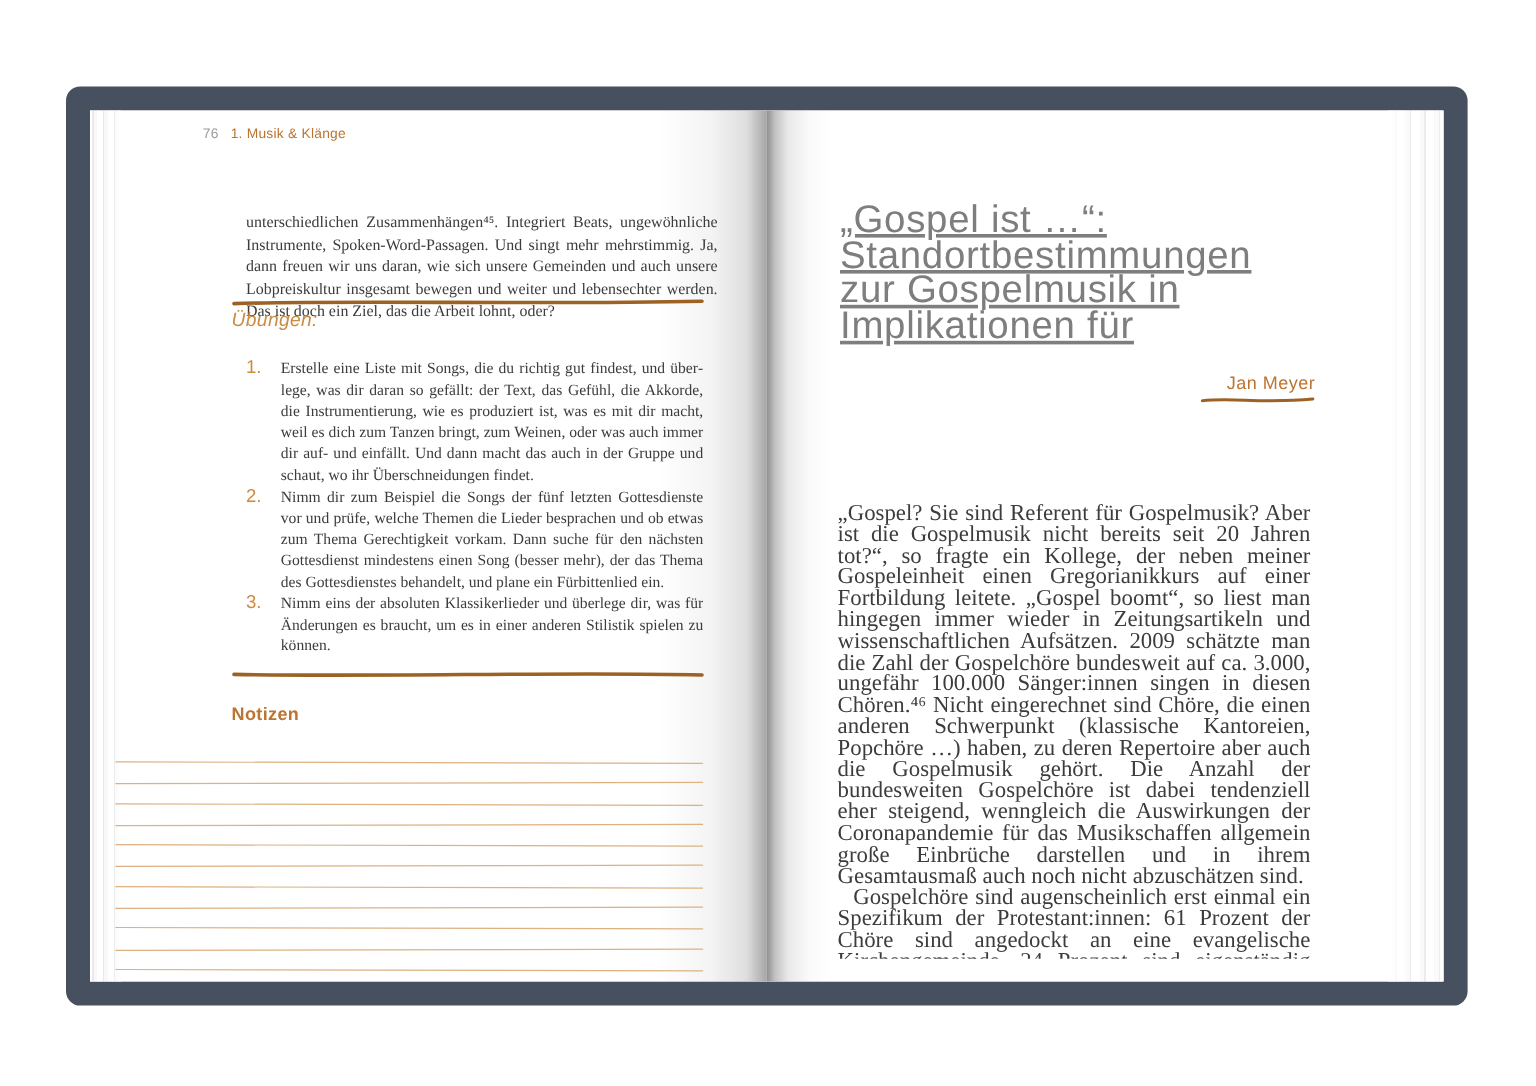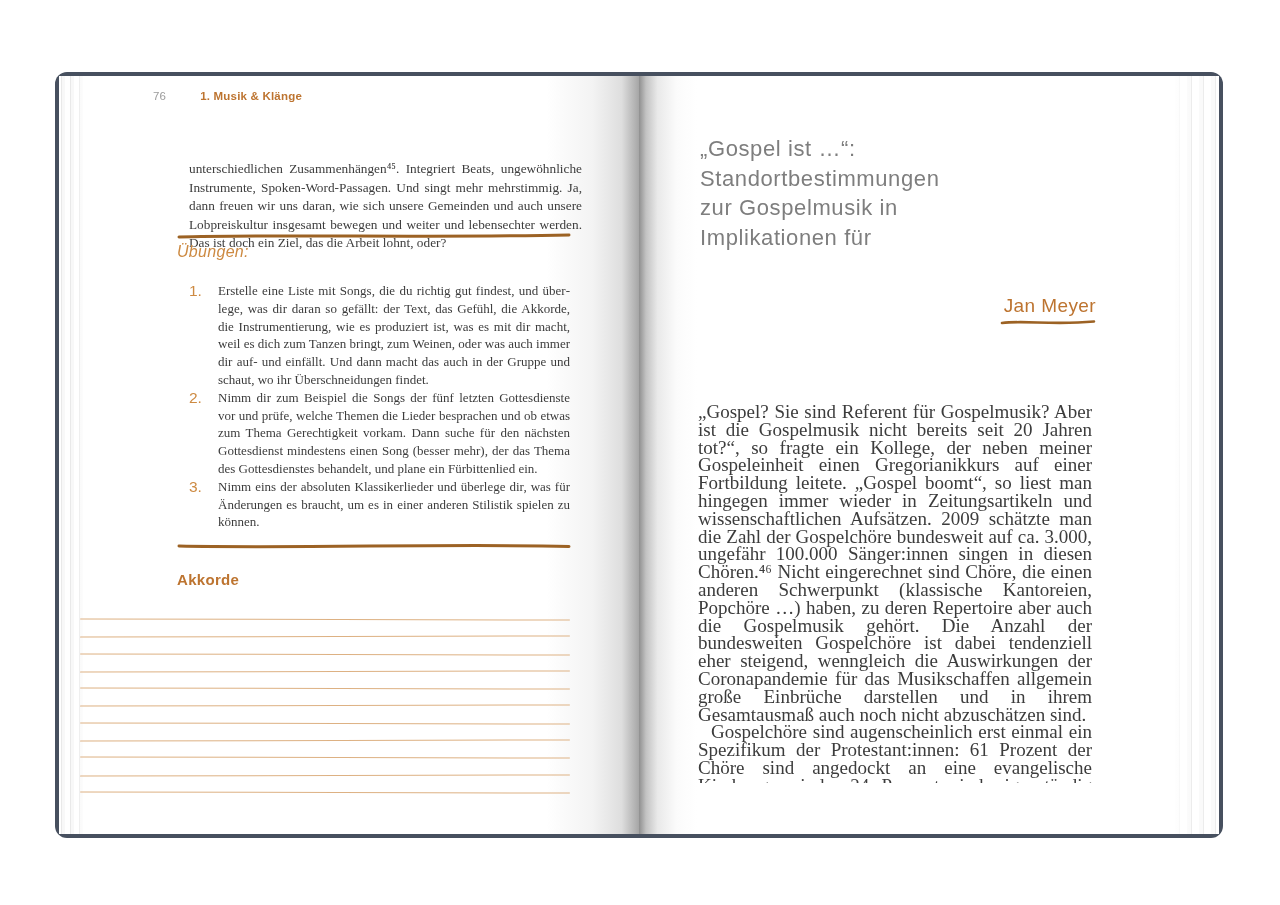--- a/index.html
+++ b/index.html
@@ -6,21 +6,21 @@
   body{
     width:1280px;height:905px;background:#ffffff;position:relative;overflow:hidden;
     font-family:"Liberation Sans", sans-serif;
   }
   .serif{font-family:"Liberation Serif", serif;}
   .just{text-align:justify;}
 
   
   .book{
     position:absolute;left:55px;top:72px;width:1168px;height:766px;
-    background:var(--cover,#47505f);border-radius:12px;padding:4px;box-sizing:border-box;
+    background:var(--cover,#47505f);border-radius:12px;padding:20px;box-sizing:border-box;
   }
   .pages{position:relative;width:100%;height:100%;display:flex;background:#ffffff;overflow:hidden;}
   .page{position:relative;width:50%;height:100%;}
   .page-left{
     background:linear-gradient(to right,#ffffff 0%,#ffffff 84%,#f3f3f3 92%,#dedede 97%,#a6a6a6 100%);
   }
   .page-right{
     background:linear-gradient(to right,#8f8f8f 0%,#c2c2c2 1.2%,#e9e9e9 3.2%,#fbfbfb 6.5%,#ffffff 10%,#ffffff 100%);
   }
   .edge-left{
@@ -33,21 +33,21 @@
     position:absolute;right:0;top:0;bottom:0;width:46px;
     background:
       linear-gradient(to left, rgba(255,255,255,0) 0 60%, rgba(255,255,255,.95) 100%),
       repeating-linear-gradient(to left,#ffffff 0 3px,#ececec 3px 4px,#fafafa 4px 8px,#ffffff 8px 12px);
   }
 
   
   .lp-header{position:absolute;left:94px;top:14px;display:flex;gap:10px;align-items:baseline;
     font-size:11.5px;letter-spacing:.2px;}
   .pagenum{color:var(--page-number-gray,#9b9b9b);}
-  .runhead{color:var(--accent,#bd7430);font-weight:bold;margin-left:24px;}
+  .runhead{color:var(--accent,#bd7430);font-weight:normal;}
 
   .lp-intro{
     position:absolute;left:118px;top:72px;width:393px;height:100px;margin:12px;overflow:hidden;
     font-size:13.3px;line-height:18.6px;color:var(--body-text,#3c3c3c);
   }
   .rule{position:absolute;display:block;}
   .rule path{fill:none;stroke:var(--rule,#9c6224);stroke-width:3;stroke-linecap:round;}
   .rule1{left:118px;top:156px;}
   .rule2{left:118px;top:466px;}
 
@@ -68,25 +68,25 @@
     font-size:15px;font-weight:bold;color:var(--accent,#bd7430);letter-spacing:.3px;
   }
   .notes{position:absolute;left:21px;top:543px;width:490px;}
   .note-line{height:1px;background:var(--note-line,#ddb183);margin-top:16.3px;border-radius:1px;}
   .note-line:first-child{margin-top:0;}
   .note-line:nth-child(odd){transform:rotate(.14deg);}
   .note-line:nth-child(even){transform:rotate(-.12deg);}
 
   
   .rp-title{
-    position:absolute;left:61px;top:58px;width:400px;
-    font-size:22px;line-height:29.6px;color:var(--title-gray,#7e7e7e);letter-spacing:.6px;
+    position:absolute;left:61px;top:76px;width:400px;
+    font-size:32px;line-height:29.6px;color:var(--title-gray,#7e7e7e);letter-spacing:.6px;text-decoration:underline;
   }
   .author-block{position:absolute;left:361px;top:219px;width:96px;text-align:right;}
-  .author{font-size:19px;color:var(--accent,#bd7430);letter-spacing:.4px;}
+  .author{font-size:15px;color:var(--accent,#bd7430);letter-spacing:.4px;}
   .author-line{display:block;margin-top:1px;}
   .author-line path{fill:none;stroke:var(--rule,#9c6224);stroke-width:2.6;stroke-linecap:round;}
 
   .rp-body{
     position:absolute;left:59px;top:327px;width:394px;height:380px;overflow:hidden;
     font-size:19px;line-height:17.8px;color:var(--body-text,#3c3c3c);
   }
   .rp-body p{margin:0;}
   .rp-body p.indent{text-indent:13px;}
 </style>
@@ -124,21 +124,21 @@
         <div class="exitem">
           <span class="exnum">3.</span>
           <span class="extext serif just">Nimm eins der absoluten Klassikerlieder und überlege dir, was für Änderungen es braucht, um es in einer anderen Stilistik spie­len zu können.</span>
         </div>
       </div>
 
       <svg class="rule rule2" width="394" height="8" viewBox="0 0 394 8">
         <path d="M2,4 C 120,6.5 280,1.5 392,4.5"></path>
       </svg>
 
-      <div class="notizen">Akkorde</div>
+      <div class="notizen">Notizen</div>
       <div class="notes" id="notes-lines">
           <div class="note-line"></div>
           <div class="note-line"></div>
           <div class="note-line"></div>
           <div class="note-line"></div>
           <div class="note-line"></div>
           <div class="note-line"></div>
           <div class="note-line"></div>
           <div class="note-line"></div>
           <div class="note-line"></div>

